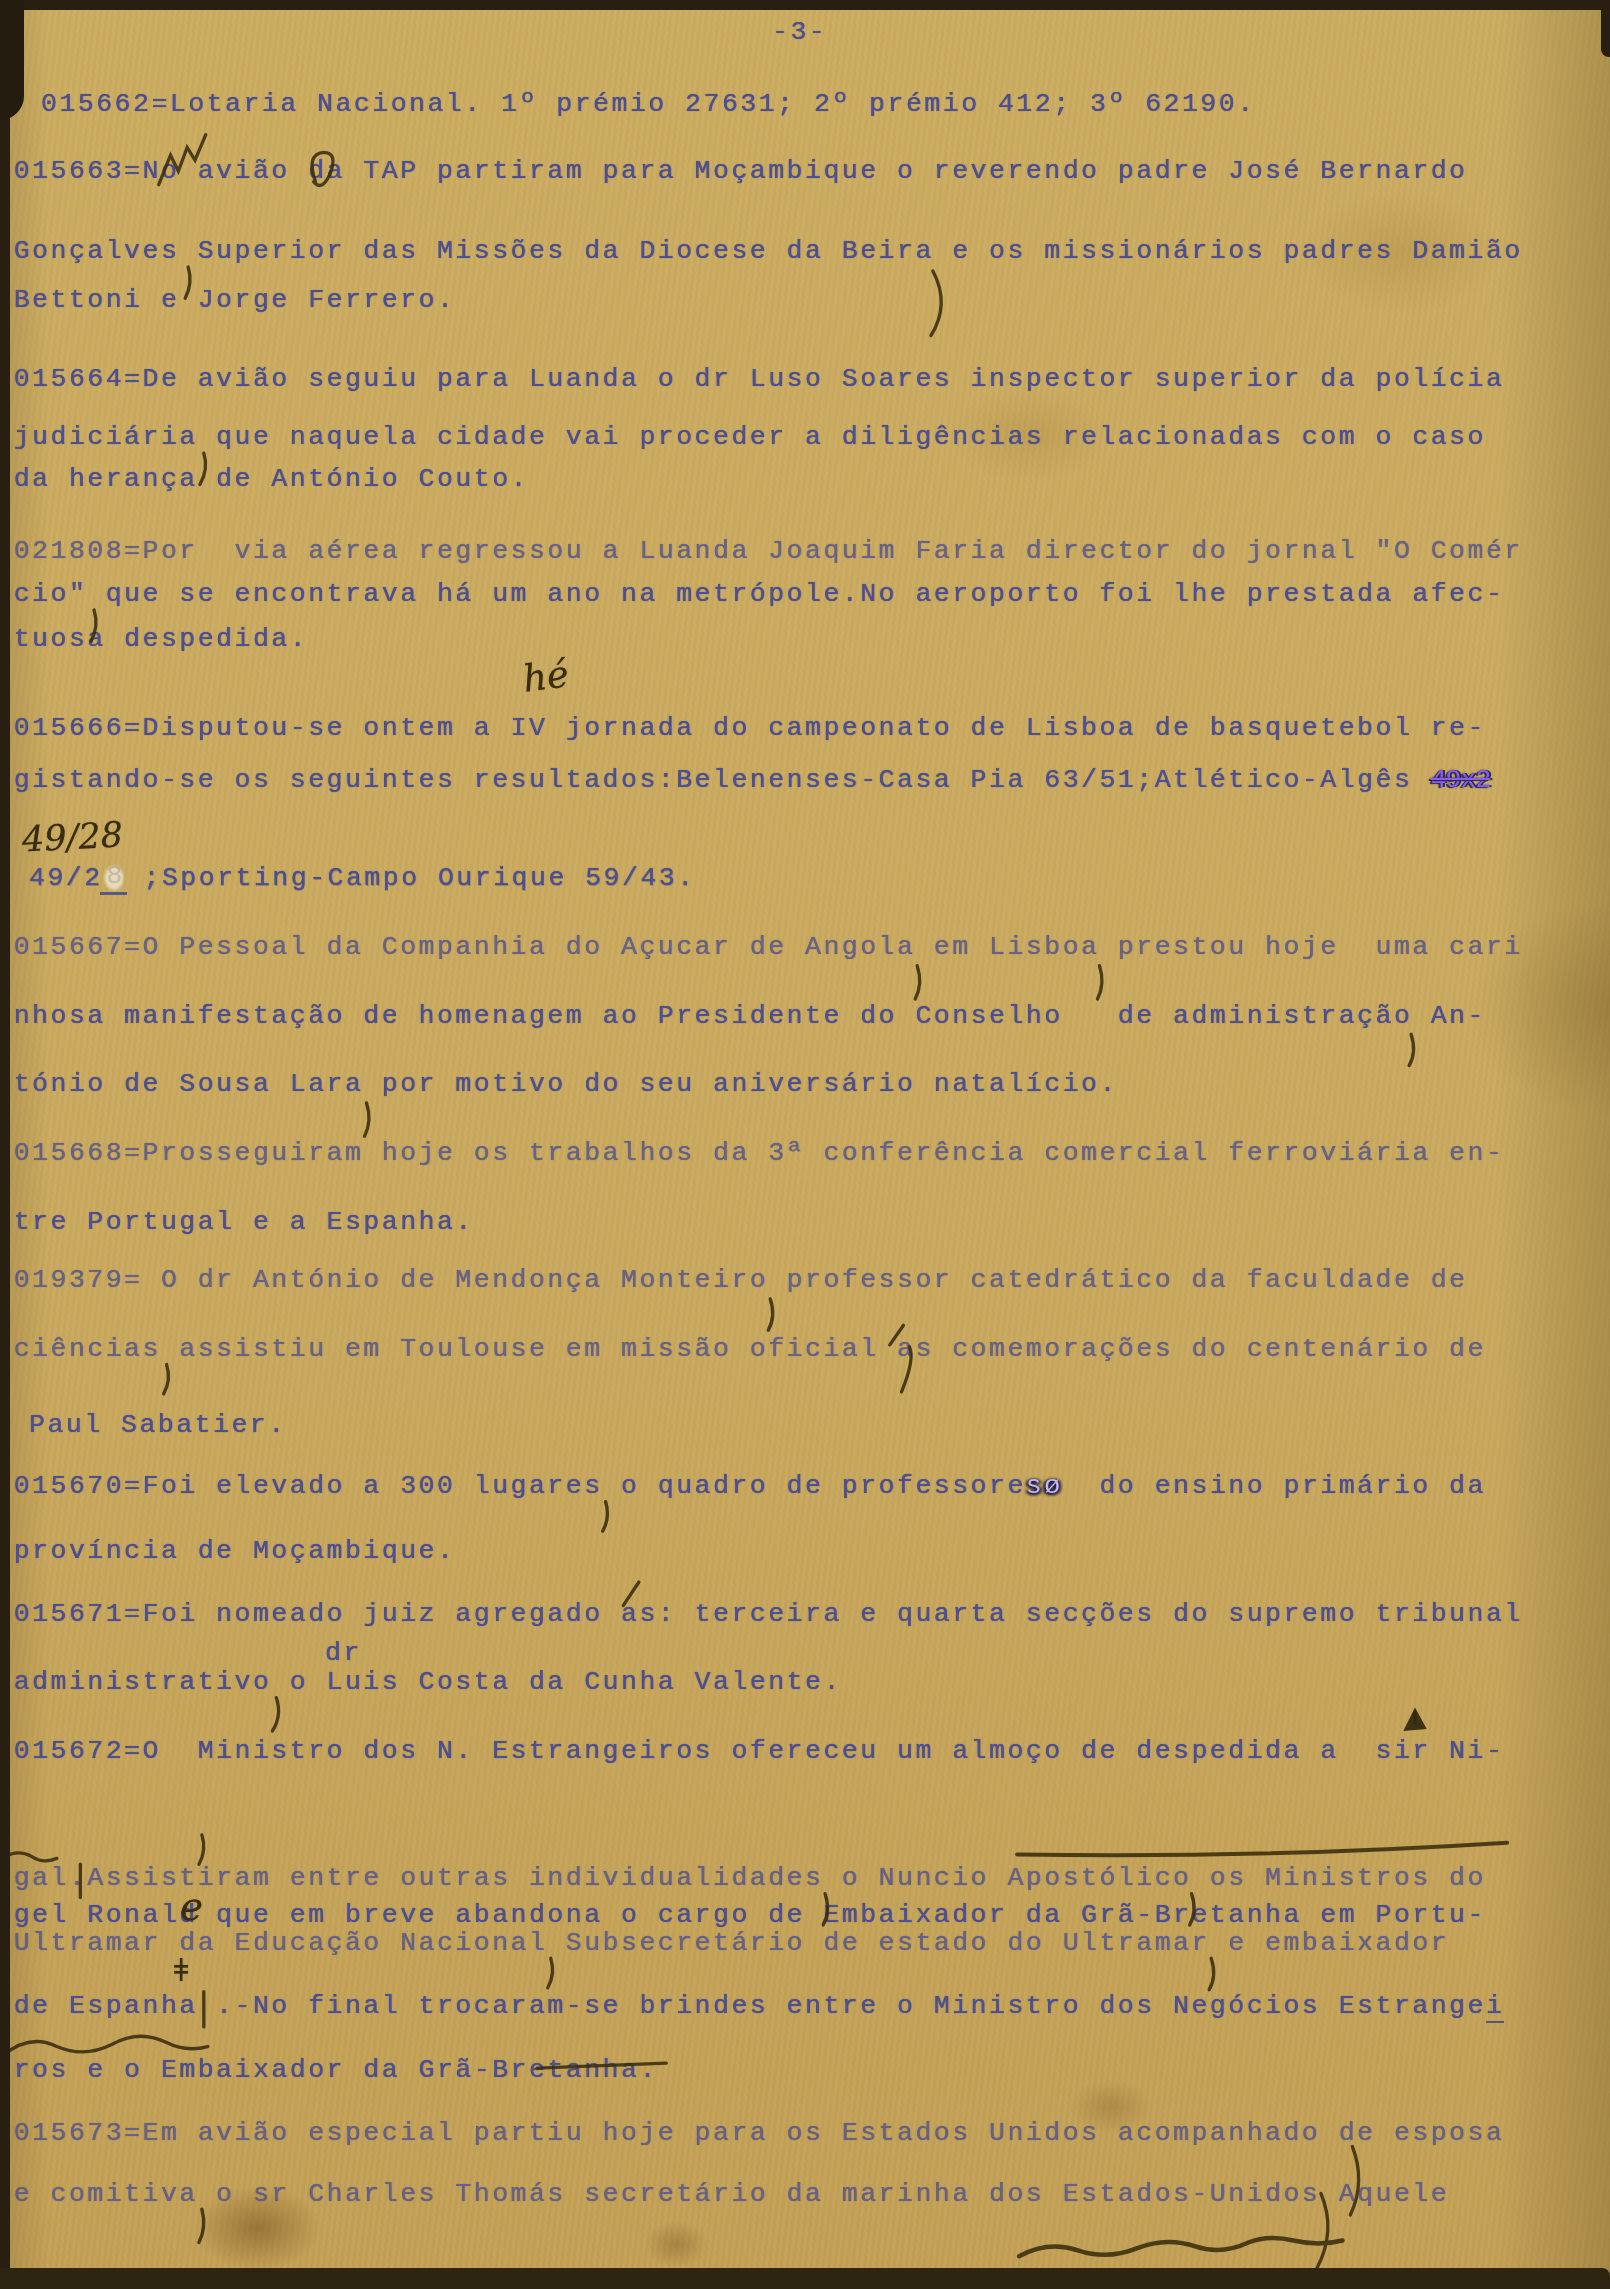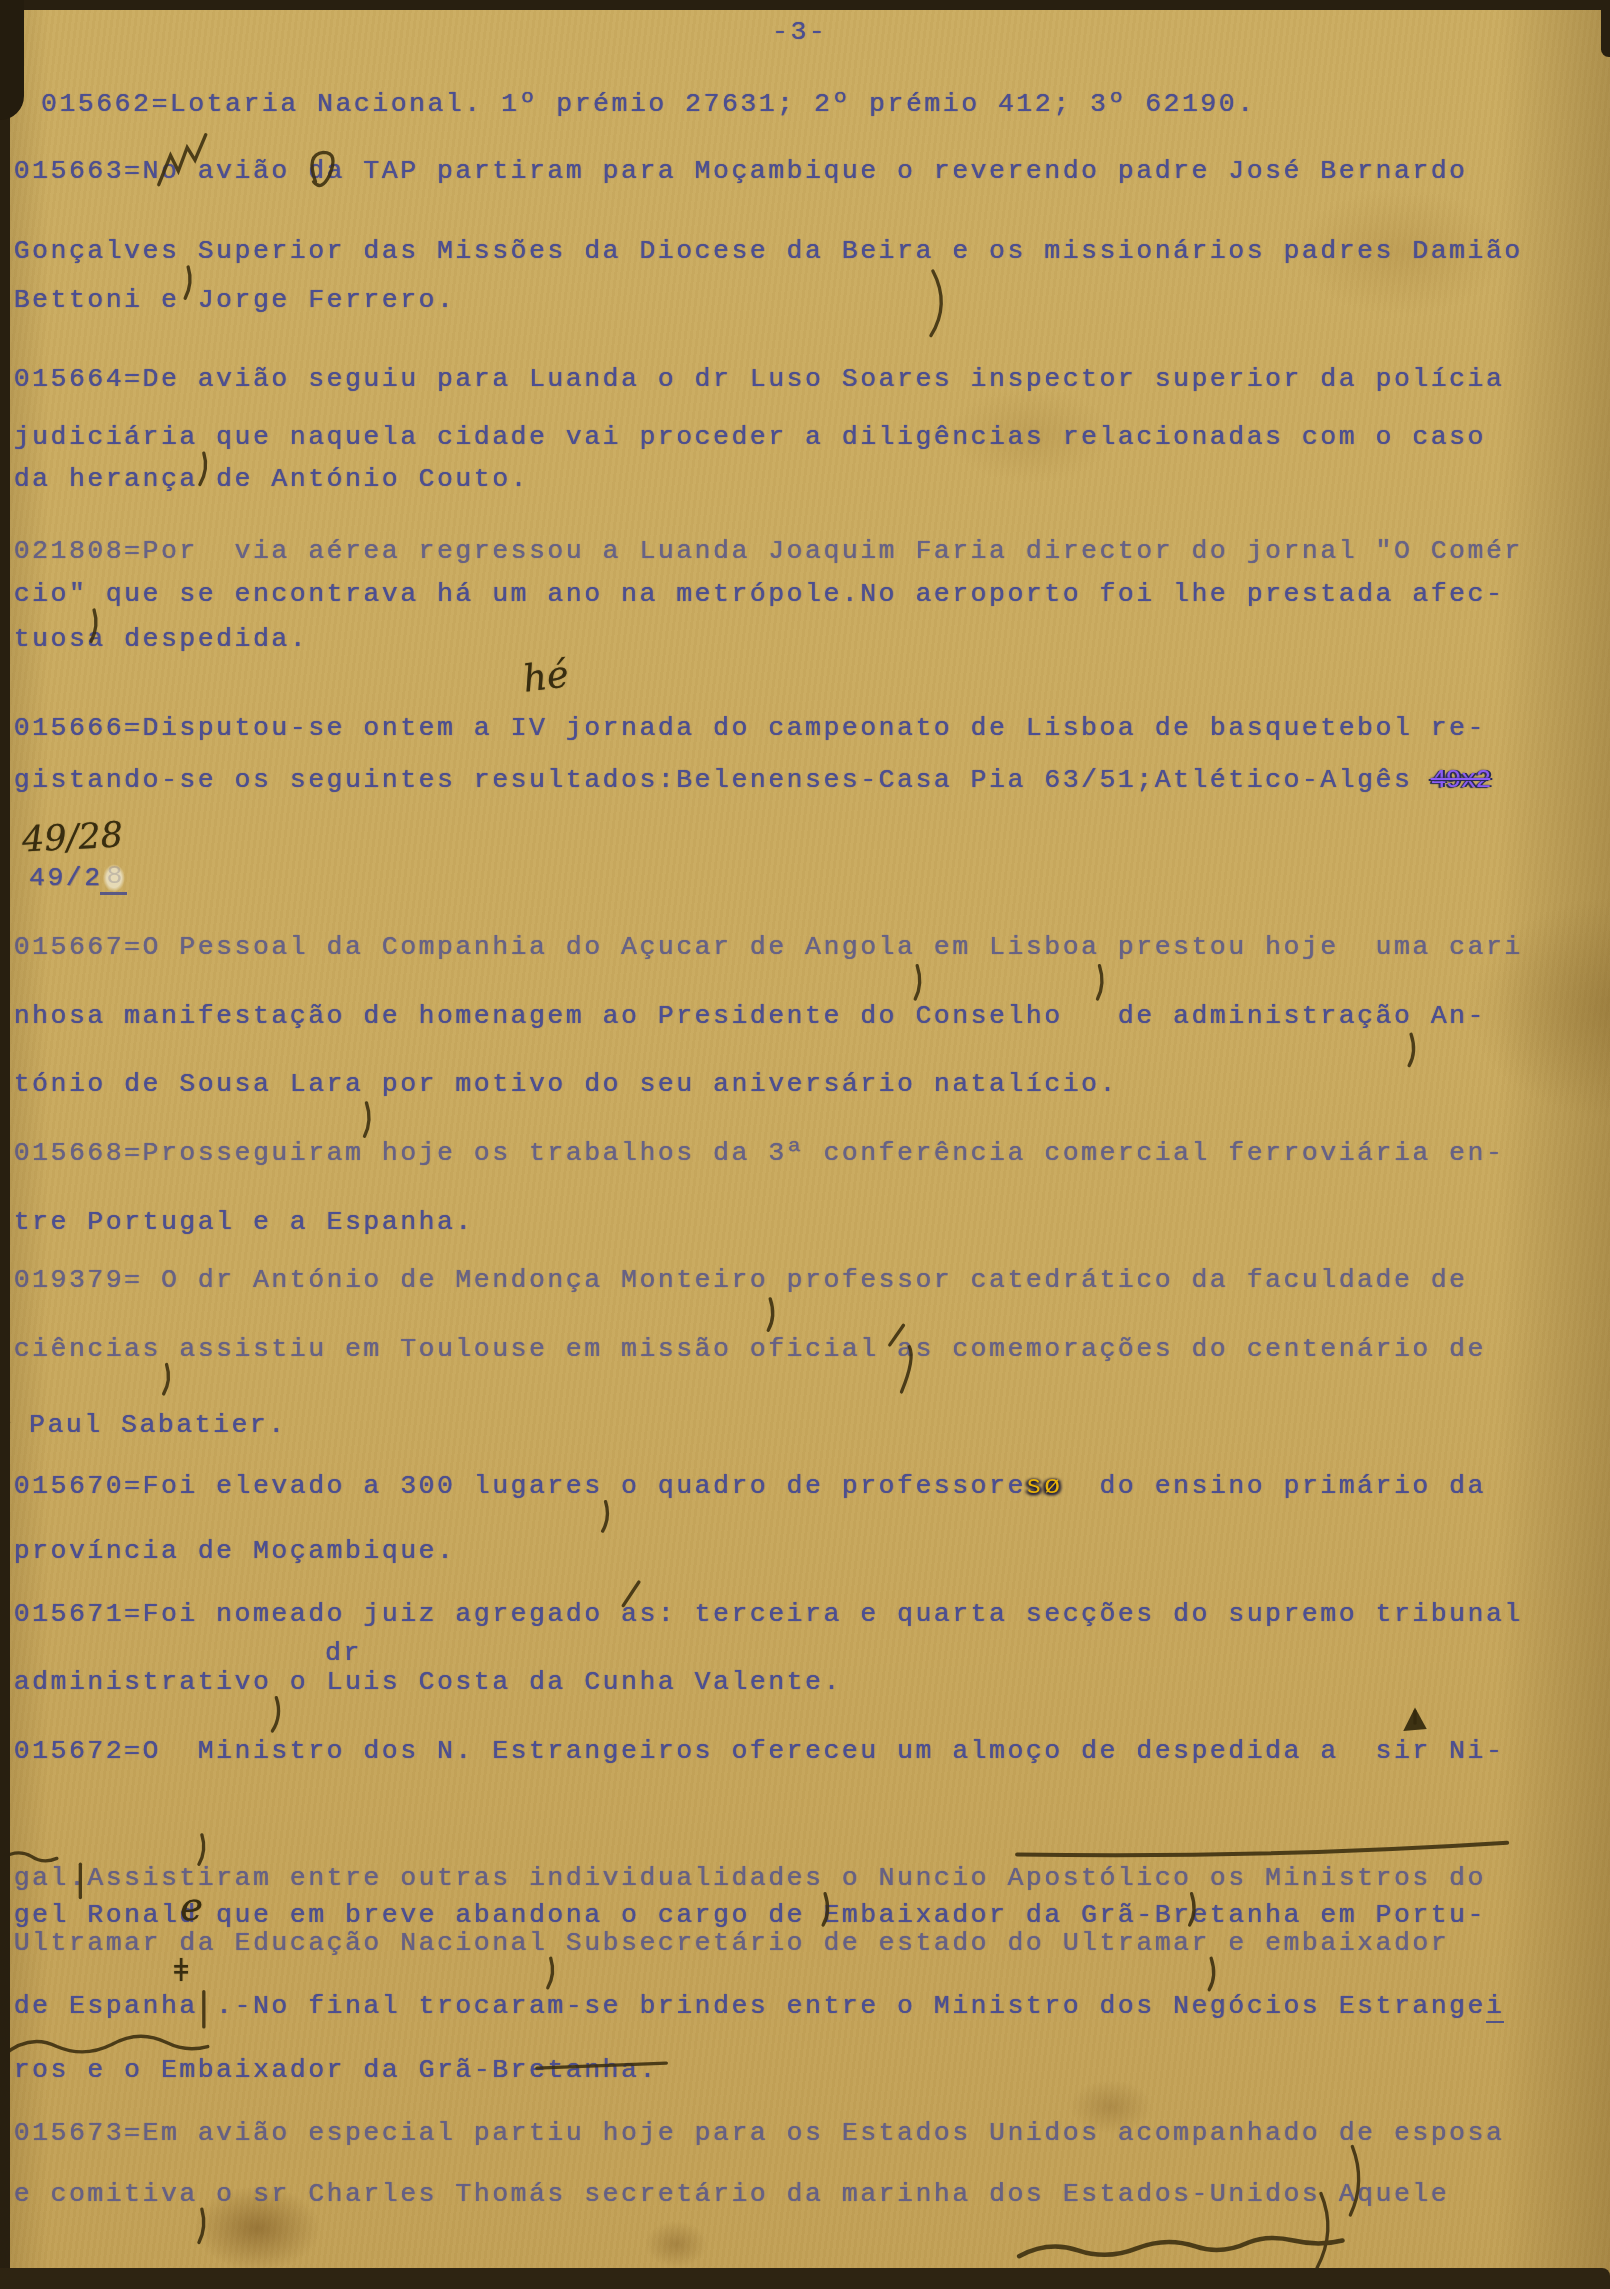--- a/index.html
+++ b/index.html
@@ -34,21 +34,21 @@
     font-family:"DejaVu Serif",serif;font-style:italic;
     color:#382d10;text-shadow:0 0 1px rgba(56,45,16,.7);
   }
   .overtype{
     color:#8b5cf6;
     text-shadow:0 0 2px #2b2b55, 2px 0 0 #2b2b55, -2px 1px 1px #2b2b55;
     text-decoration:line-through;
     letter-spacing:-1px;
   }
   .blot{
-    color:#eab308;
+    color:#c4b5fd;
     text-shadow:0 0 2.9px #1d1d3d, 2.5px 1px 2.9px #1d1d3d, -2.5px 1px 2.9px #14142e, 0 2px 2.9px #1d1d3d;
   }
   .u-i{border-bottom:2.9px solid rgba(70,74,140,.9);}
   .whiteout{
     display:inline-block;position:relative;width:22.5px;height:28px;vertical-align:-6.9px;
     background:radial-gradient(closest-side,#e6dab6 68%,rgba(230,218,182,0) 100%);
     border-radius:50%;
   }
   .whiteout .ghost{
     position:absolute;left:3.9px;top:-2px;font-style:normal;
@@ -78,21 +78,21 @@
 <div class="t" style="top:237px">Gonçalves Superior das Missões da Diocese da Beira e os missionários padres Damião</div>
 <div class="t" style="top:286px">Bettoni e Jorge Ferrero.</div>
 <div class="t" style="top:365px">015664=De avião seguiu para Luanda o dr Luso Soares inspector superior da polícia</div>
 <div class="t" style="top:423px">judiciária que naquela cidade vai proceder a diligências relacionadas com o caso</div>
 <div class="t" style="top:465px">da herança de António Couto.</div>
 <div class="t dim" style="top:537px">021808=Por  via aérea regressou a Luanda Joaquim Faria director do jornal "O Comér</div>
 <div class="t" style="top:580px">cio" que se encontrava há um ano na metrópole.No aeroporto foi lhe prestada afec-</div>
 <div class="t" style="top:625px">tuosa despedida.</div>
 <div class="t" style="top:714px">015666=Disputou-se ontem a IV jornada do campeonato de Lisboa de basquetebol re-</div>
 <div class="t" style="top:766px"><span>gistando-se os seguintes resultados:Belenenses-Casa Pia 63/51;Atlético-Algês </span><span class="overtype">49x2</span></div>
-<div class="t" style="top:864px;left:29px"><span>49/2</span><span class="whiteout"><i class="ghost">8</i></span></div>
+<div class="t" style="top:864px;left:29px"><span>49/2</span><span class="whiteout"><i class="ghost">8</i></span><span> ;Sporting-Campo Ourique 59/43.</span></div>
 <div class="t dim" style="top:933px">015667=O Pessoal da Companhia do Açucar de Angola em Lisboa prestou hoje  uma cari</div>
 <div class="t" style="top:1002px">nhosa manifestação de homenagem ao Presidente do Conselho   de administração An-</div>
 <div class="t" style="top:1070px">tónio de Sousa Lara por motivo do seu aniversário natalício.</div>
 <div class="t dim" style="top:1139px">015668=Prosseguiram hoje os trabalhos da 3ª conferência comercial ferroviária en-</div>
 <div class="t" style="top:1208px">tre Portugal e a Espanha.</div>
 <div class="t dim" style="top:1266px">019379= O dr António de Mendonça Monteiro professor catedrático da faculdade de</div>
 <div class="t dim" style="top:1335px">ciências assistiu em Toulouse em missão oficial as comemorações do centenário de</div>
 <div class="t" style="top:1411px;left:29px">Paul Sabatier.</div>
 <div class="t" style="top:1472px"><span>015670=Foi elevado a 300 lugares o quadro de professore</span><span class="blot">sø</span><span>  do ensino primário da</span></div>
 <div class="t" style="top:1537px">província de Moçambique.</div>

